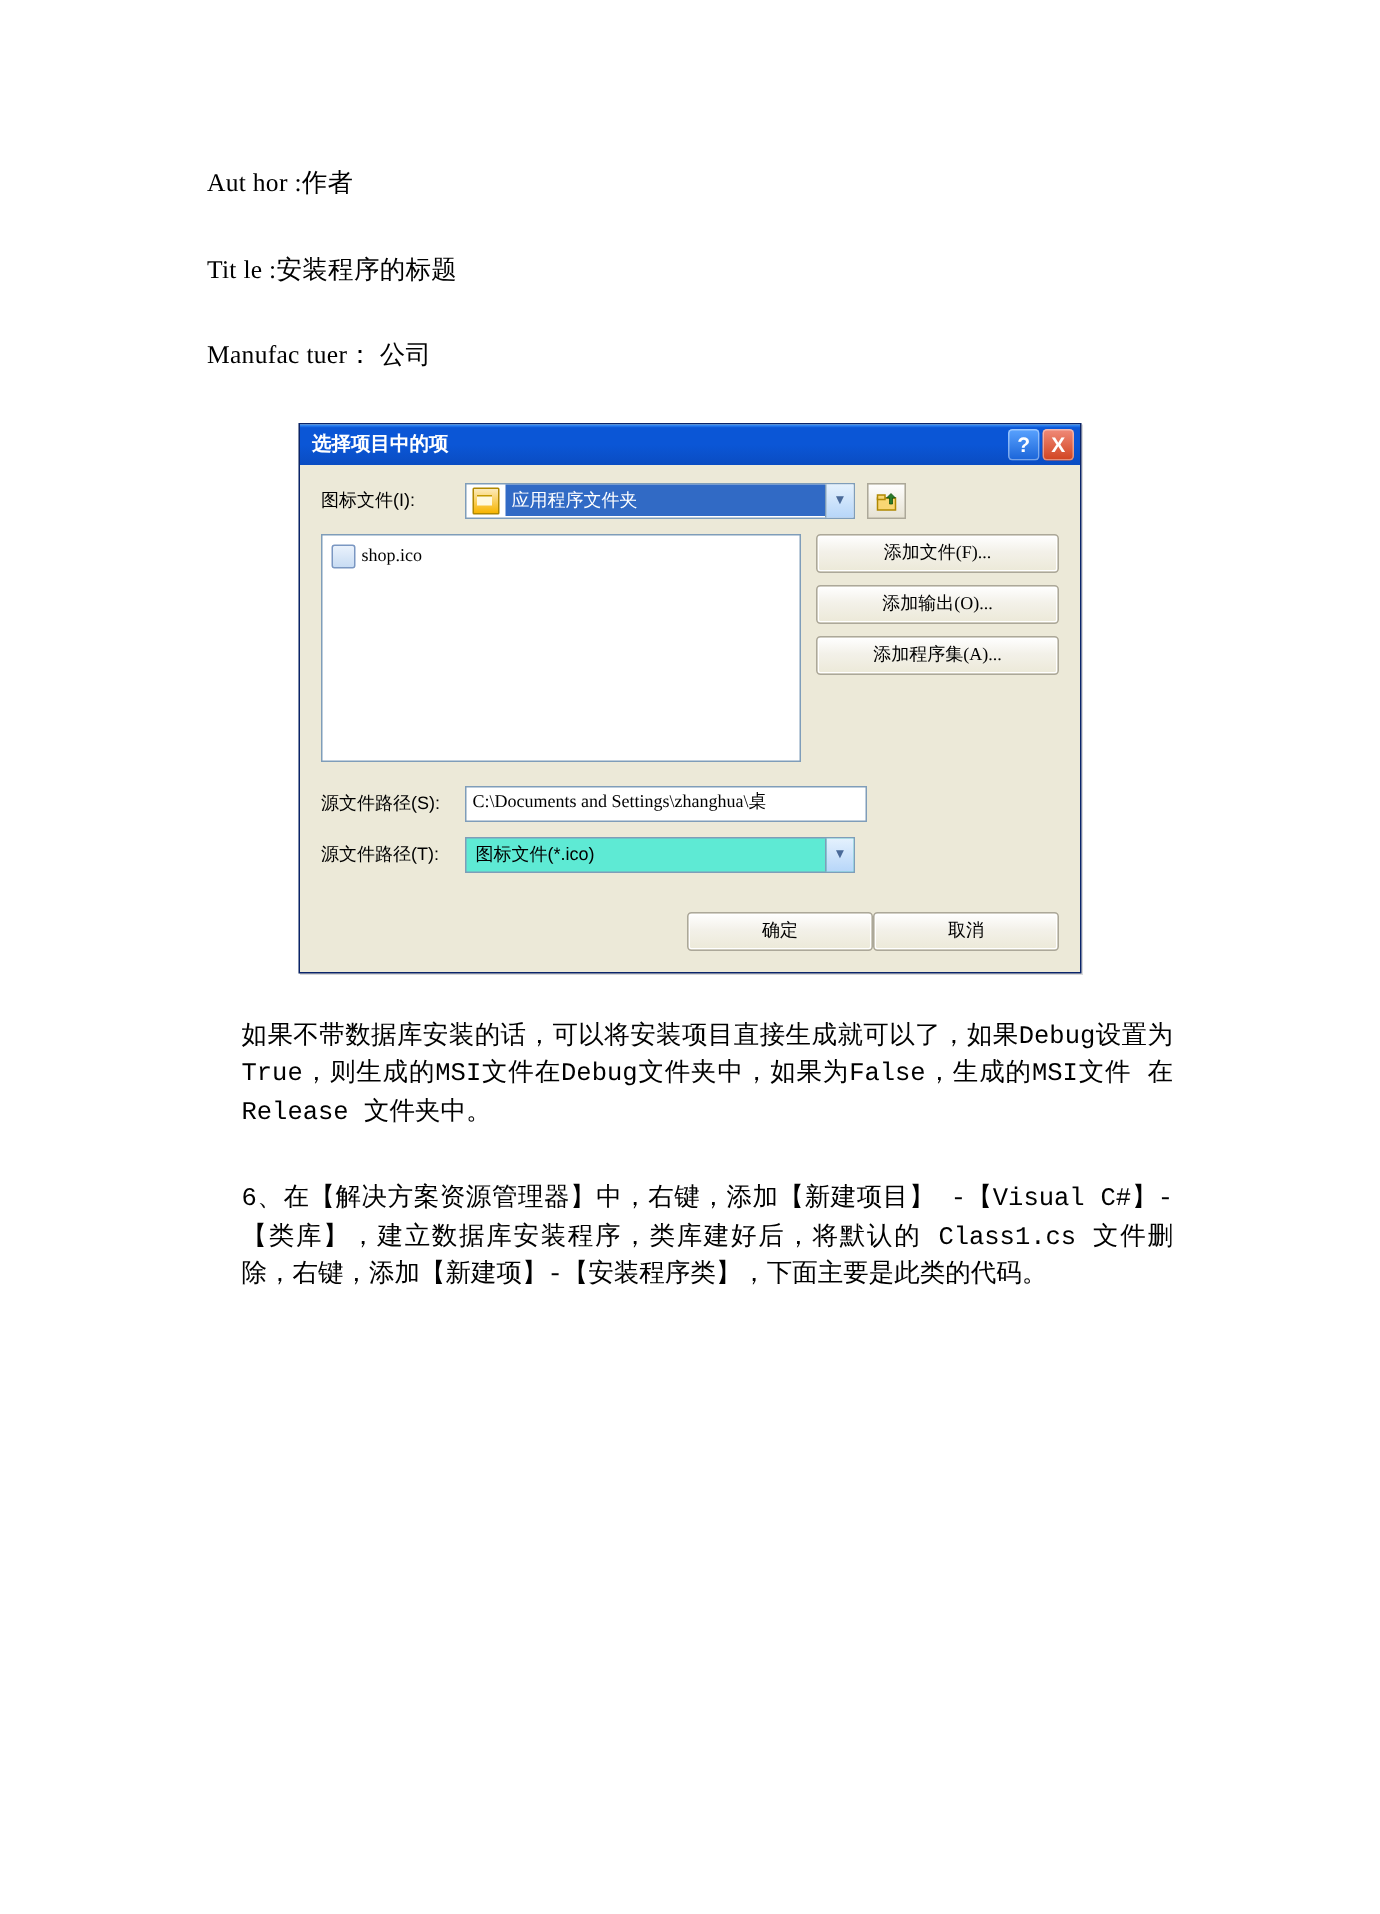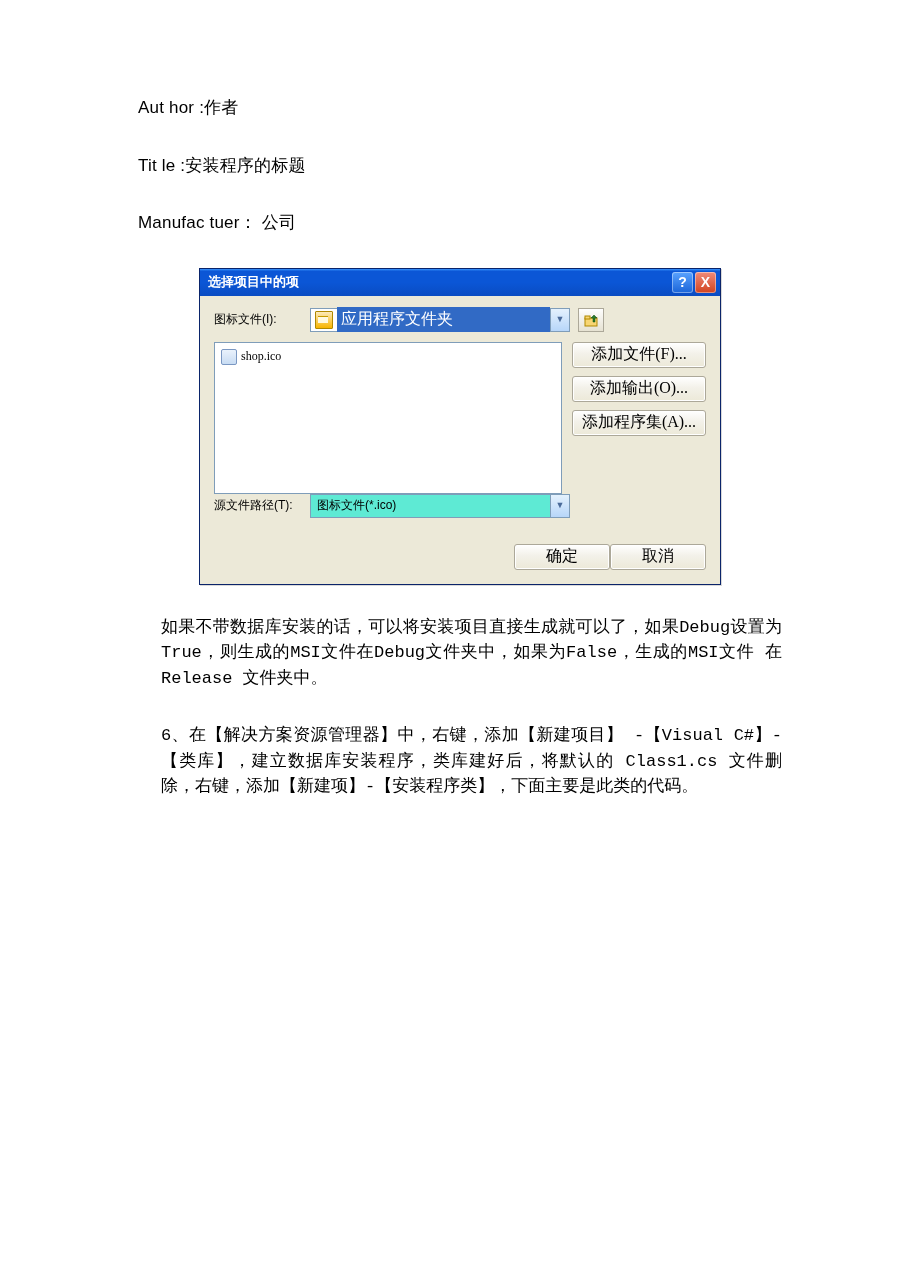--- a/index.html
+++ b/index.html
@@ -81,21 +81,21 @@
   }
   .combo .combo-icon::after{
     content:""; position:absolute; left:2px; top:4px; width:10px; height:6px;
     background:#fff9e0; border-top:1px solid #c59a00;
   }
   .combo .combo-text {
     flex:1;
     background:#316ac5;
     color:#fff;
     padding:2px 4px;
-    font-size:16px;
+    font-size:12px;
   }
   .combo .combo-arrow {
     width:18px; height:100%;
     background: linear-gradient(to bottom,#e4f1fd,#b7d6f9);
     border-left:1px solid #7f9db9;
     display:flex; align-items:center; justify-content:center;
     color:#4a6a99;
   }
   .up-btn {
     width:24px; height:22px; margin-left:8px;
@@ -122,26 +122,26 @@
     border-radius:2px;
   }
 
   .side-btns {
     display:flex; flex-direction:column; gap:8px;
     margin-left:10px;
   }
   .winbtn {
     height:24px;
     min-width:116px;
-    padding:0 8px;
+    padding:0 22px;
     border:1px solid #aca899;
     border-radius:3px;
     background: linear-gradient(to bottom,#ffffff 0%, #f3f1e9 45%, #ece9d8 100%);
     box-shadow: inset 0 0 0 1px #fff;
-    font-size:16px;
+    font-size:12px;
     font-family:"SimSun","Tahoma";
     display:flex; align-items:center; justify-content:center;
     white-space:nowrap;
   }
 
   .tfield {
     height:20px;
     border:1px solid #7f9db9;
     background:#fff;
     padding:1px 4px;
@@ -166,21 +166,21 @@
     display:flex; align-items:center; justify-content:center;
     color:#4a6a99;
   }
 
   .dlg-footer {
     display:flex; justify-content:flex-end; 
     padding:10px 14px 14px 14px;
   }
   .dlg-footer .winbtn { min-width:78px; }
 
-  .mono { font-family: Liberation Sans, sans-serif; letter-spacing:0.2px; }
+  .mono { font-family: Liberation Serif, serif; letter-spacing:0.2px;margin-top:14px; }
   .body-text { font-family:Liberation Mono, monospace; text-align: justify; margin-left: 23px; }
   .arrow { font-size:9px; line-height:1; }
 </style>
 </head>
 <body>
 
 <div class="page">
 
   <p class="para mono">Aut hor :作者</p>
   <p class="para mono">Tit le :安装程序的标题</p>
@@ -226,20 +226,24 @@
               <span>shop.ico</span>
             </div>
           </div>
           <div class="side-btns">
             <div class="winbtn">添加文件(F)...</div>
             <div class="winbtn">添加输出(O)...</div>
             <div class="winbtn">添加程序集(A)...</div>
           </div>
         </div>
 
+        <div class="row" style="margin-top:16px;">
+          <span class="lbl">源文件路径(S):</span>
+          <div class="tfield">C:\Documents and Settings\zhanghua\桌</div>
+        </div>
 
         <div class="row">
           <span class="lbl">源文件路径(T):</span>
           <div class="combo2">
             <span class="ctext">图标文件(*.ico)</span>
             <span class="combo-arrow">
                 <span class="arrow">▼</span>
               </span>
           </div>
         </div>

